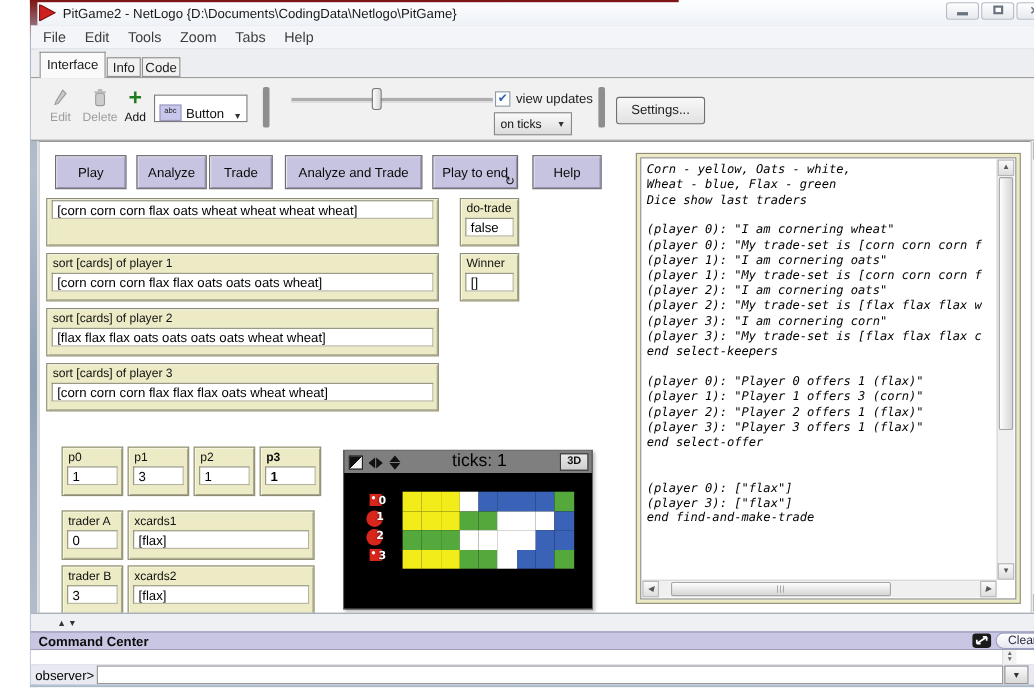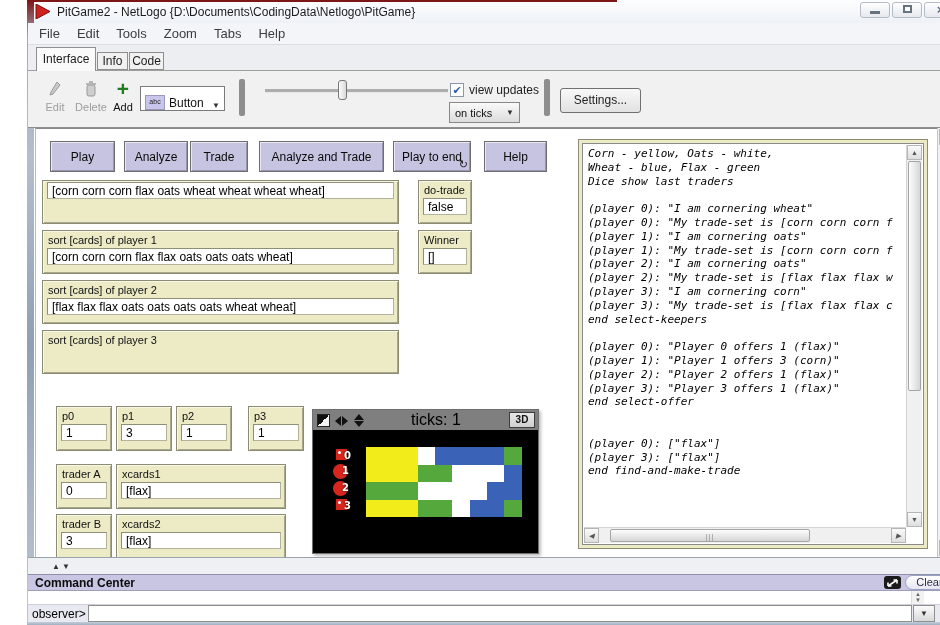--- a/index.html
+++ b/index.html
@@ -281,20 +281,21 @@
         <div class="monitor card-monitor" style="top: 101px;">
           <div class="mon-label">sort [cards] of player 1</div>
           <div class="mon-value">[corn corn corn flax flax oats oats oats wheat]</div>
         </div>
         <div class="monitor card-monitor" style="top: 151px;">
           <div class="mon-label">sort [cards] of player 2</div>
           <div class="mon-value">[flax flax flax oats oats oats oats wheat wheat]</div>
         </div>
         <div class="monitor card-monitor" style="top: 201px;">
           <div class="mon-label">sort [cards] of player 3</div>
+          <div class="mon-value">[corn corn corn flax flax flax oats wheat wheat]</div>
         </div>
       </div>
 
     <div class="monitor mon-dotrade">
       <div class="mon-label">do-trade</div>
       <div class="mon-value">false</div>
     </div>
     <div class="monitor mon-winner">
       <div class="mon-label">Winner</div>
       <div class="mon-value">[]</div>
@@ -306,21 +307,21 @@
           <div class="mon-value">1</div>
         </div>
         <div class="monitor p-monitor" style="left: 80px;">
           <div class="mon-label">p1</div>
           <div class="mon-value">3</div>
         </div>
         <div class="monitor p-monitor" style="left: 140px;">
           <div class="mon-label">p2</div>
           <div class="mon-value">1</div>
         </div>
-        <div class="monitor p-monitor" style="left: 212px;">
+        <div class="monitor p-monitor" style="left: 200px; font-weight: bold;">
           <div class="mon-label">p3</div>
           <div class="mon-value">1</div>
         </div>
       </div>
 
     <div class="monitor mon-traderA">
       <div class="mon-label">trader A</div>
       <div class="mon-value">0</div>
     </div>
     <div class="monitor mon-xcards1">

